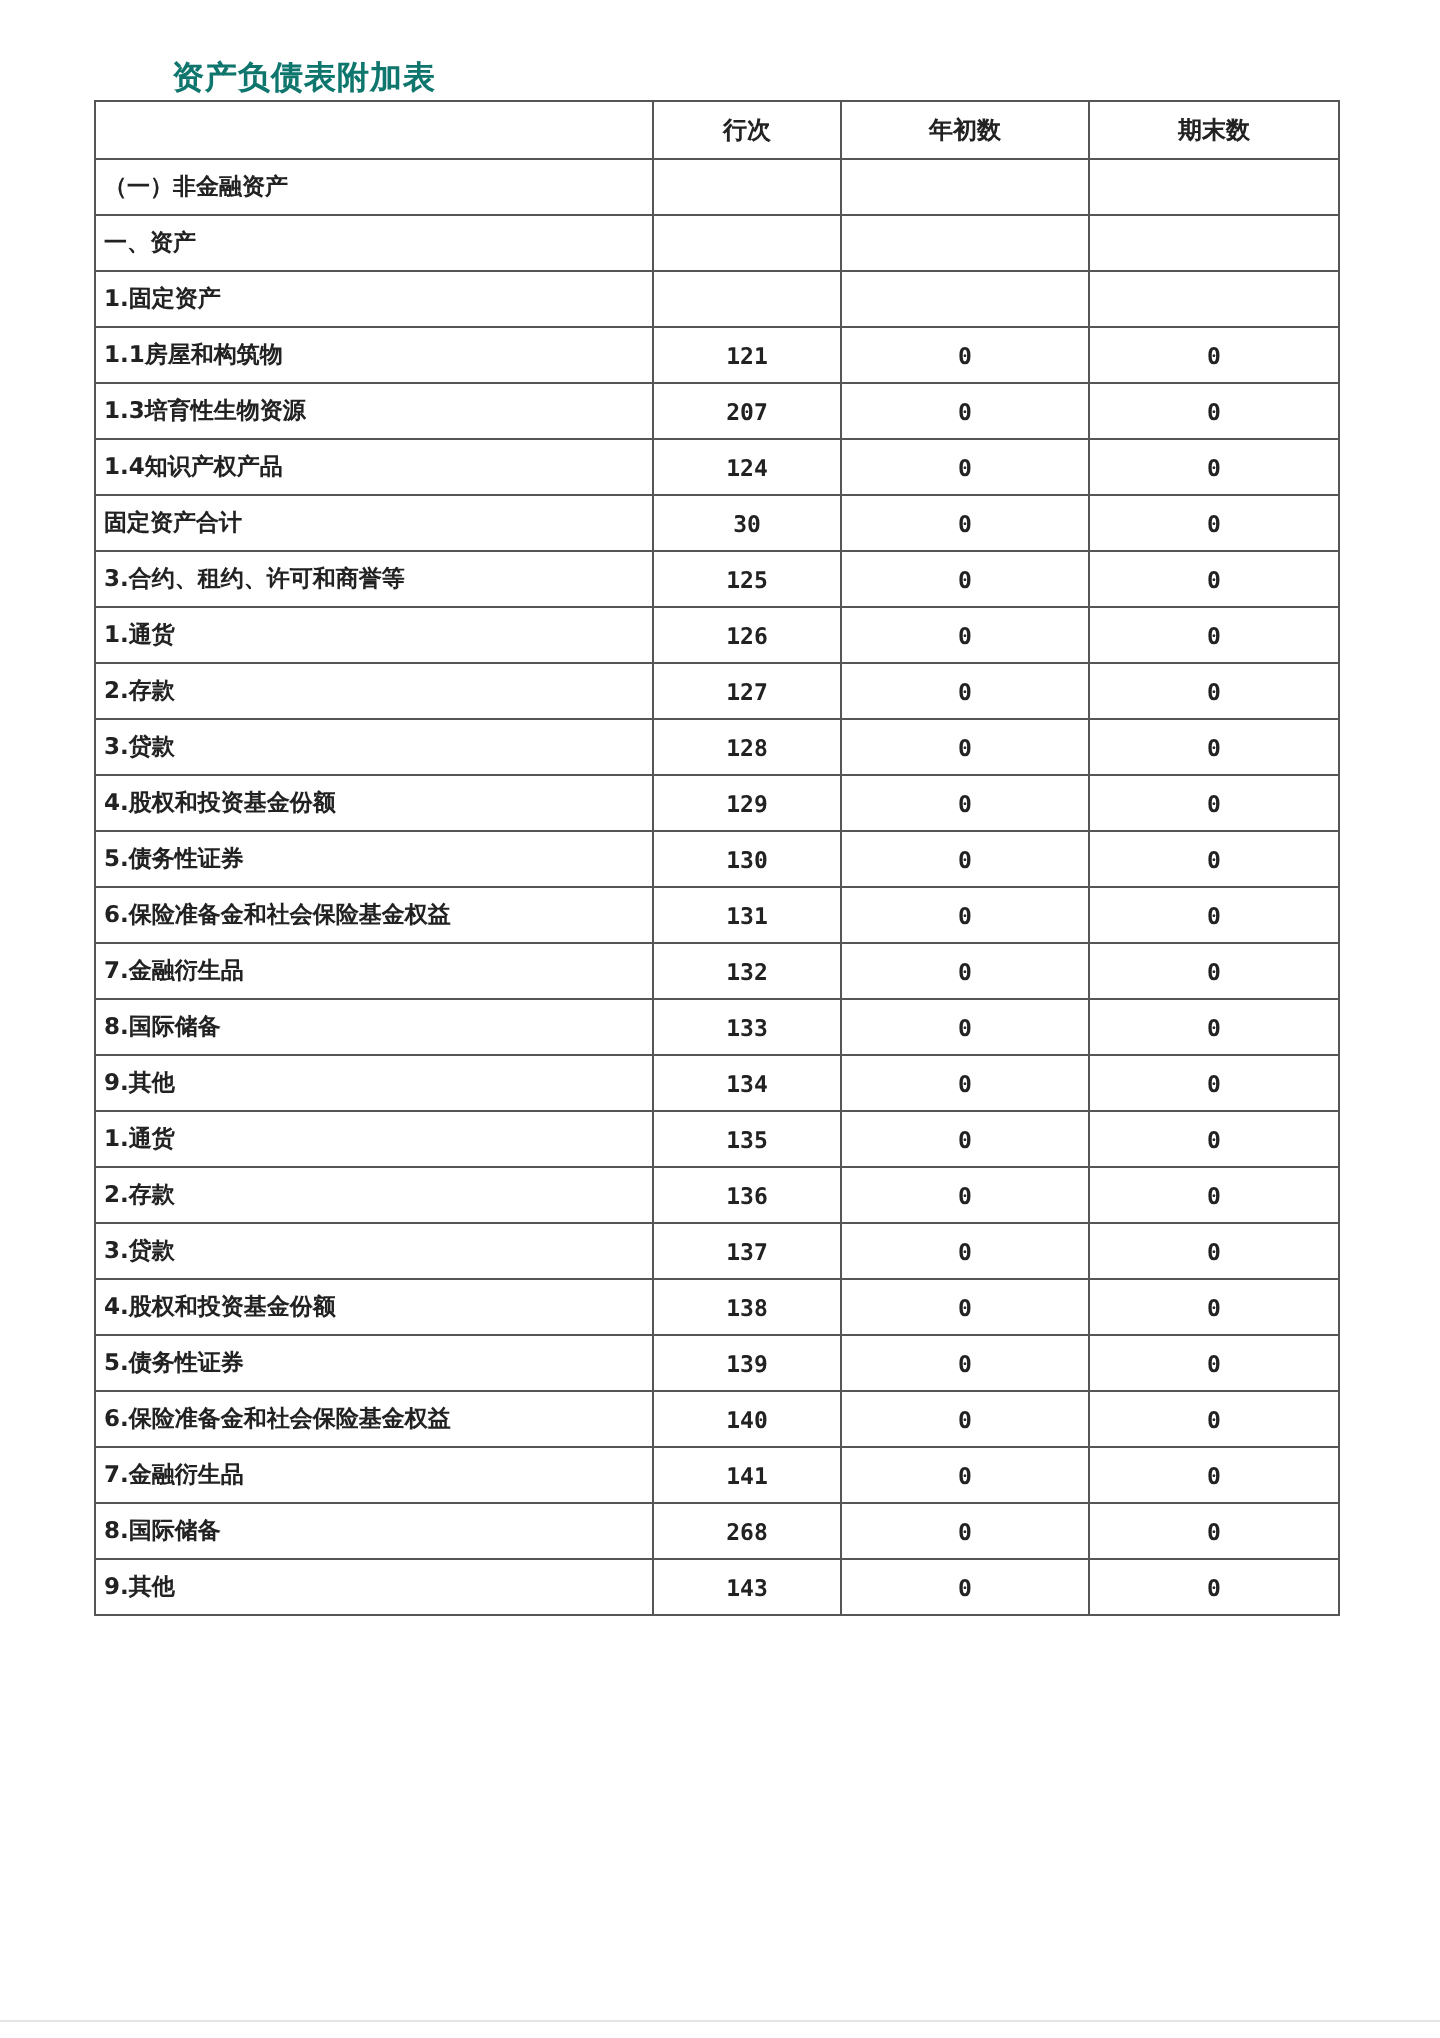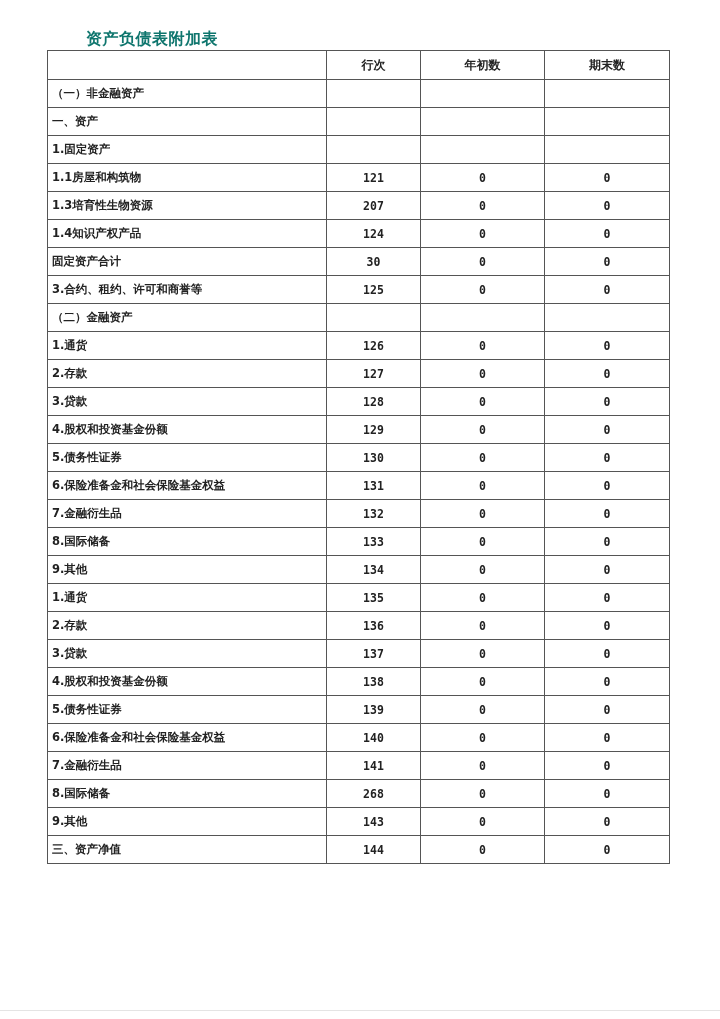--- a/index.html
+++ b/index.html
@@ -136,26 +136,20 @@
         <td class="num">0</td>
         <td class="num">0</td>
       </tr>
       <tr>
         <td class="name">3.合约、租约、许可和商誉等</td>
         <td class="num">125</td>
         <td class="num">0</td>
         <td class="num">0</td>
       </tr>
       <tr>
-        <td class="name">（二）金融资产</td>
-        <td class="num"></td>
-        <td class="num"></td>
-        <td class="num"></td>
-      </tr>
-      <tr>
         <td class="name">1.通货</td>
         <td class="num">126</td>
         <td class="num">0</td>
         <td class="num">0</td>
       </tr>
       <tr>
         <td class="name">2.存款</td>
         <td class="num">127</td>
         <td class="num">0</td>
         <td class="num">0</td>
@@ -249,22 +243,16 @@
         <td class="num">268</td>
         <td class="num">0</td>
         <td class="num">0</td>
       </tr>
       <tr>
         <td class="name">9.其他</td>
         <td class="num">143</td>
         <td class="num">0</td>
         <td class="num">0</td>
       </tr>
-      <tr>
-        <td class="name">三、资产净值</td>
-        <td class="num">144</td>
-        <td class="num">0</td>
-        <td class="num">0</td>
-      </tr>
     </tbody>
 </table>
 
 <div class="bottom-line"></div>
 
 </body></html>

